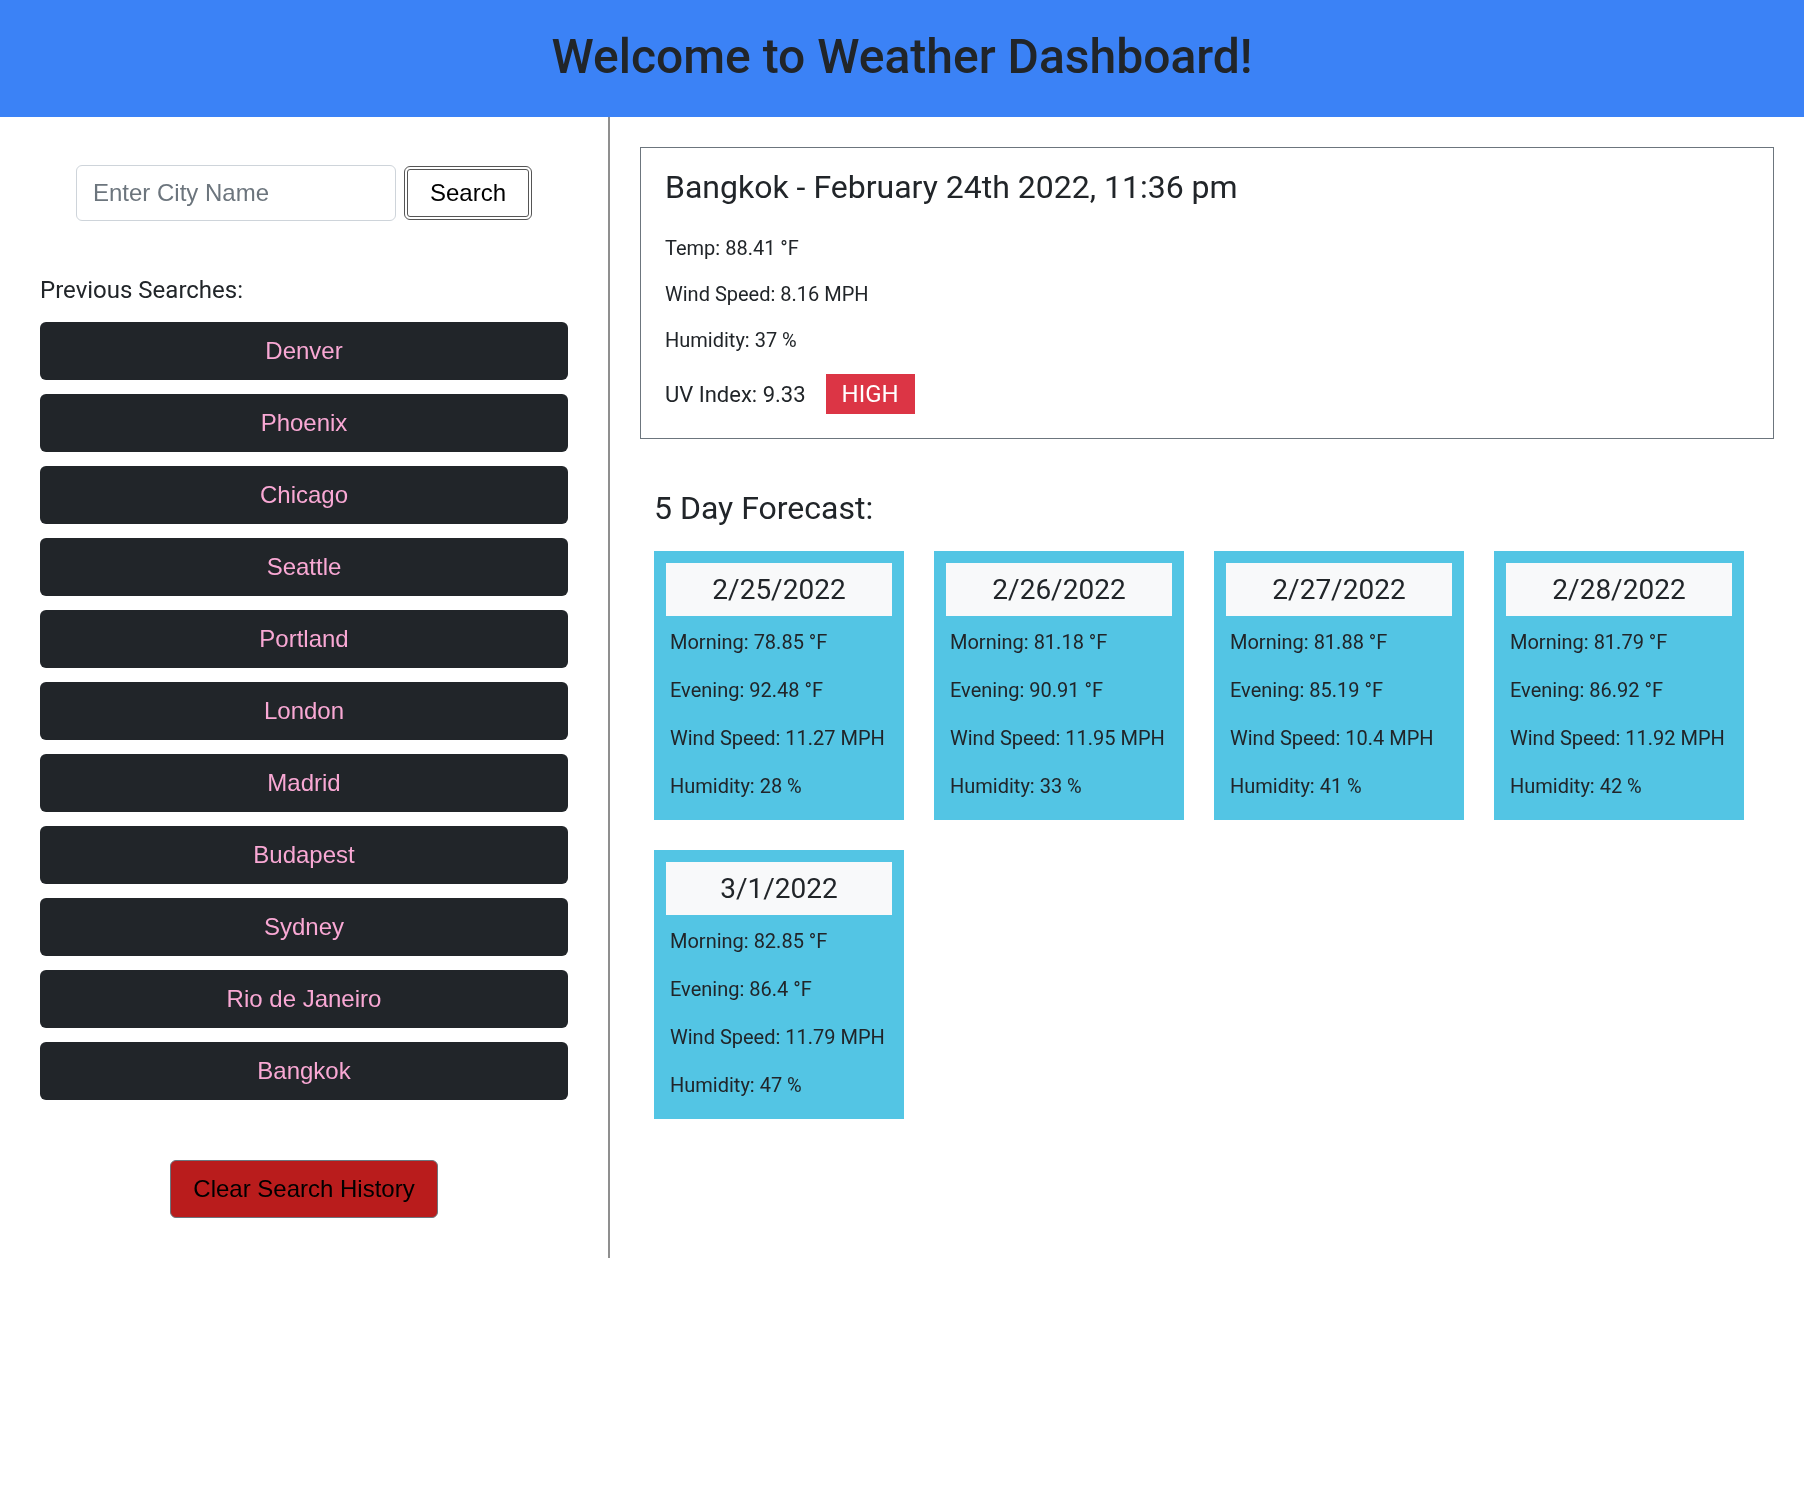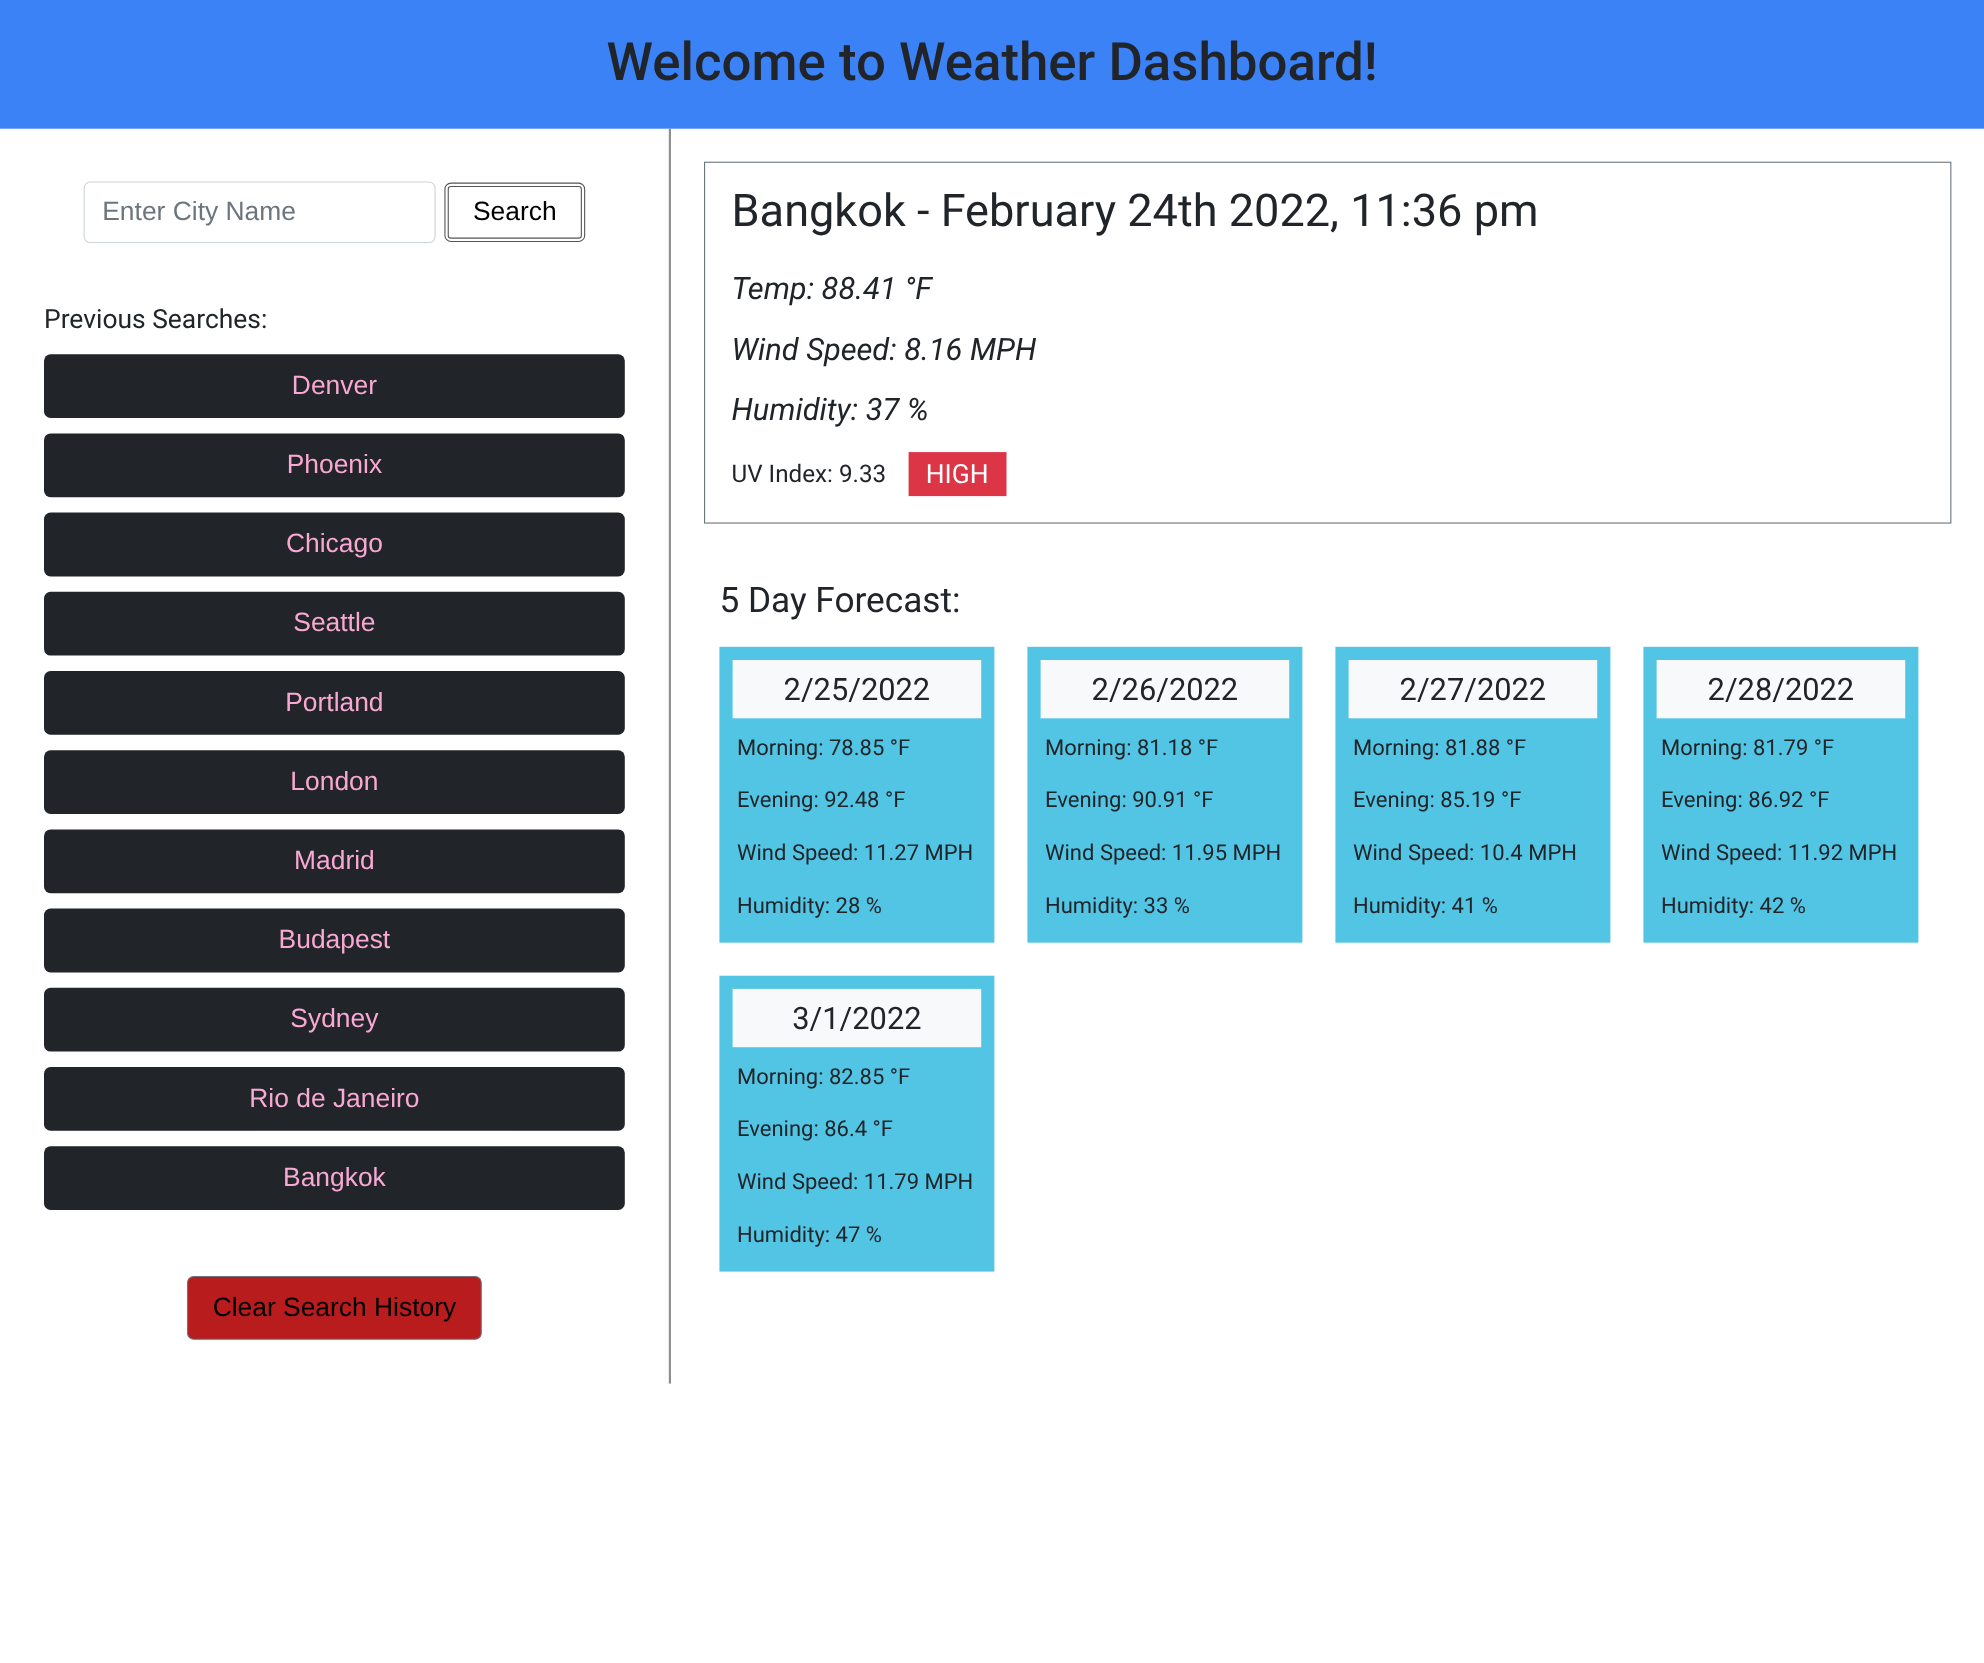--- a/index.html
+++ b/index.html
@@ -12,22 +12,22 @@
 .search-input { flex: 0 0 auto; width: 320px; height: 56px; padding: 8px 16px; font-size: 24px; border: 1px solid #ced4da; border-radius: 6px; color: #212529; }
 .search-input::placeholder { color: #6c757d; }
 .search-button { height: 54px; padding: 8px 22px; font-size: 24px; background: #fff; border: 4px double #555; border-radius: 6px; cursor: pointer; }
 .prev-label { font-size: 24px; margin-bottom: 18px; }
 .history-list { display: flex; flex-direction: column; gap: 14px; }
 .history-item { background: #212529; color: #f9a8d4; border: none; border-radius: 6px; height: 58px; font-size: 24px; cursor: pointer; text-align: center; }
 .clear-row { text-align: center; margin-top: 60px; }
 .clear-button { background: #b91c1c; border: 1px solid #6c757d; border-radius: 6px; padding: 14px 22px; font-size: 24px; cursor: pointer; }
 .main { flex: 1; padding: 30px 30px 40px 30px; }
 .current-box { border: 1px solid #6c757d; padding: 20px 24px 24px 24px; margin-bottom: 50px; }
-.current-title { font-size: 41px; font-weight: 400; margin-bottom: 30px; }
-.current-stats p { font-size: 28px; margin-bottom: 22px; font-style: italic; }
+.current-title { font-size: 32px; font-weight: 400; margin-bottom: 30px; }
+.current-stats p { font-size: 20px; margin-bottom: 22px; }
 .current-stats p:last-child { margin-bottom: 0; }
 .uv-row { display: flex; align-items: center; gap: 20px; }
 .uv-row span.label { font-size: 22px; }
 .uv-badge { background: #dc3545; color: #fff; padding: 6px 16px; font-size: 24px; }
 .forecast-title { font-size: 32px; font-weight: 400; margin-bottom: 24px; padding-left: 14px; }
 .forecast-grid { display: flex; flex-wrap: wrap; gap: 30px; padding-left: 14px; }
 .forecast-card { background: #53c5e4; width: 250px; padding: 12px; }
 .forecast-date { background: #f8f9fa; text-align: center; font-size: 28px; padding: 10px 4px; margin-bottom: 14px; }
 .forecast-card p { font-size: 20px; color: #212529; margin-bottom: 24px; padding: 0 4px; }
 .forecast-card p:last-child { margin-bottom: 10px; }

